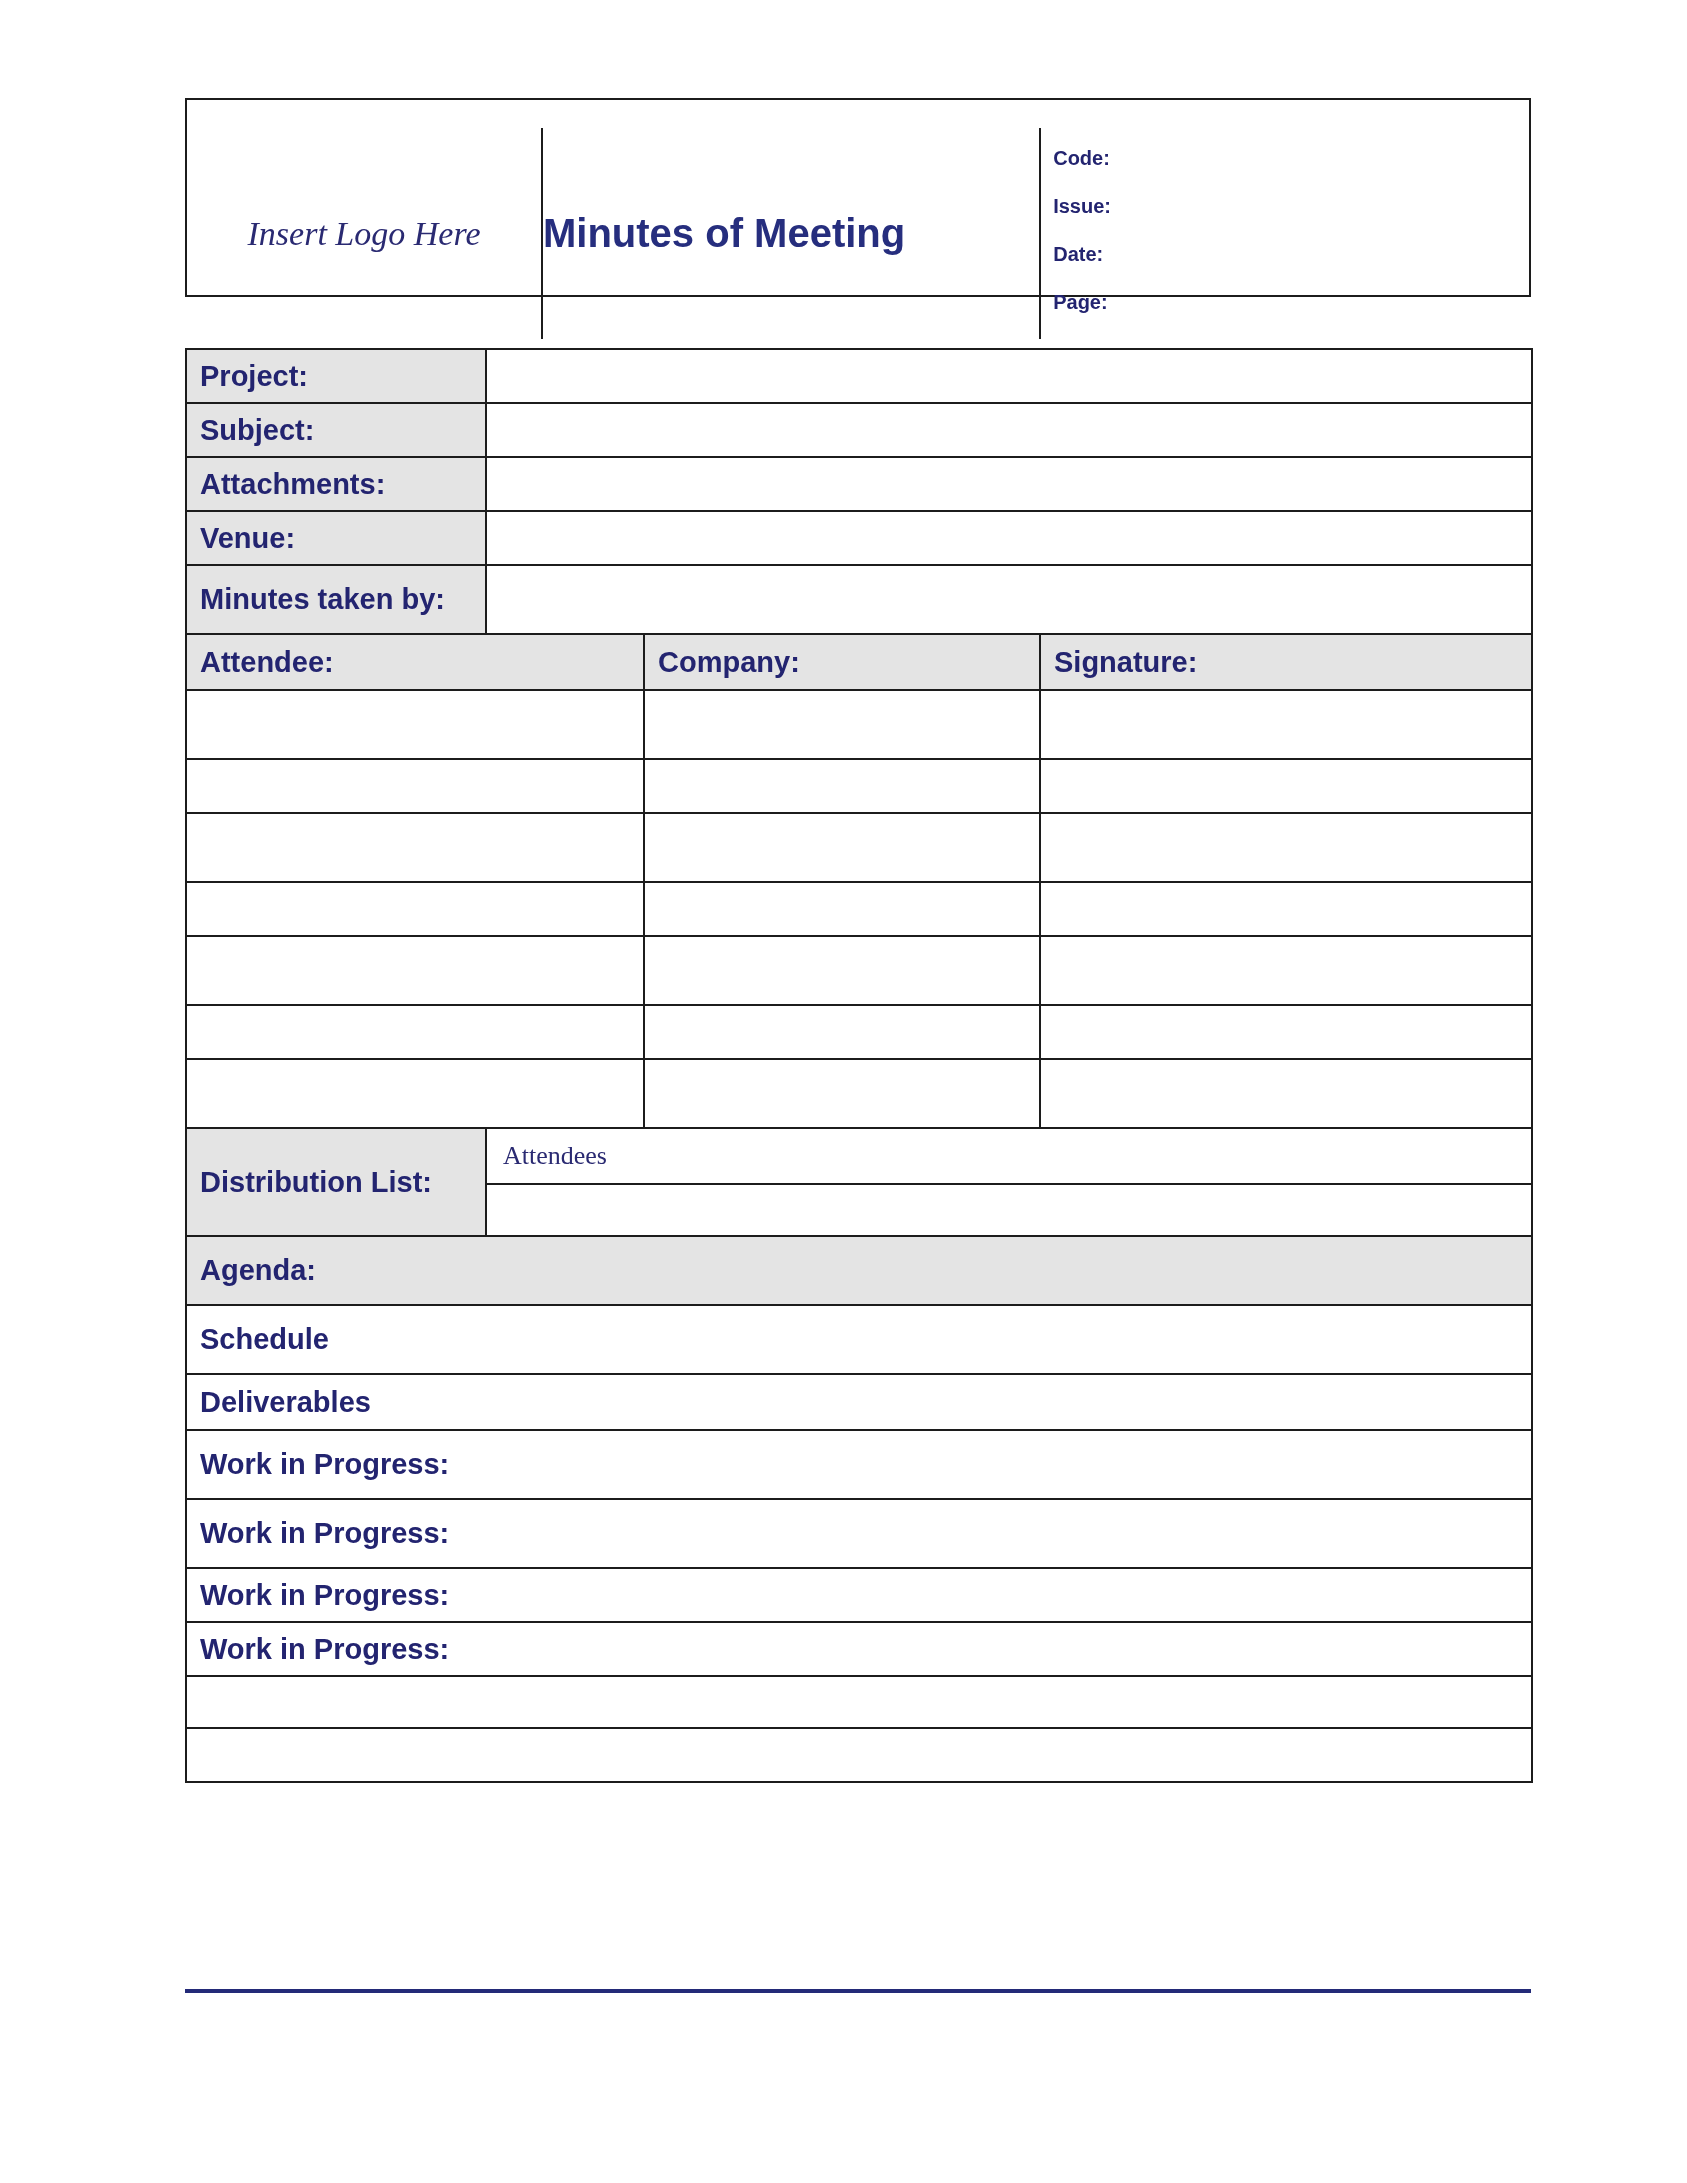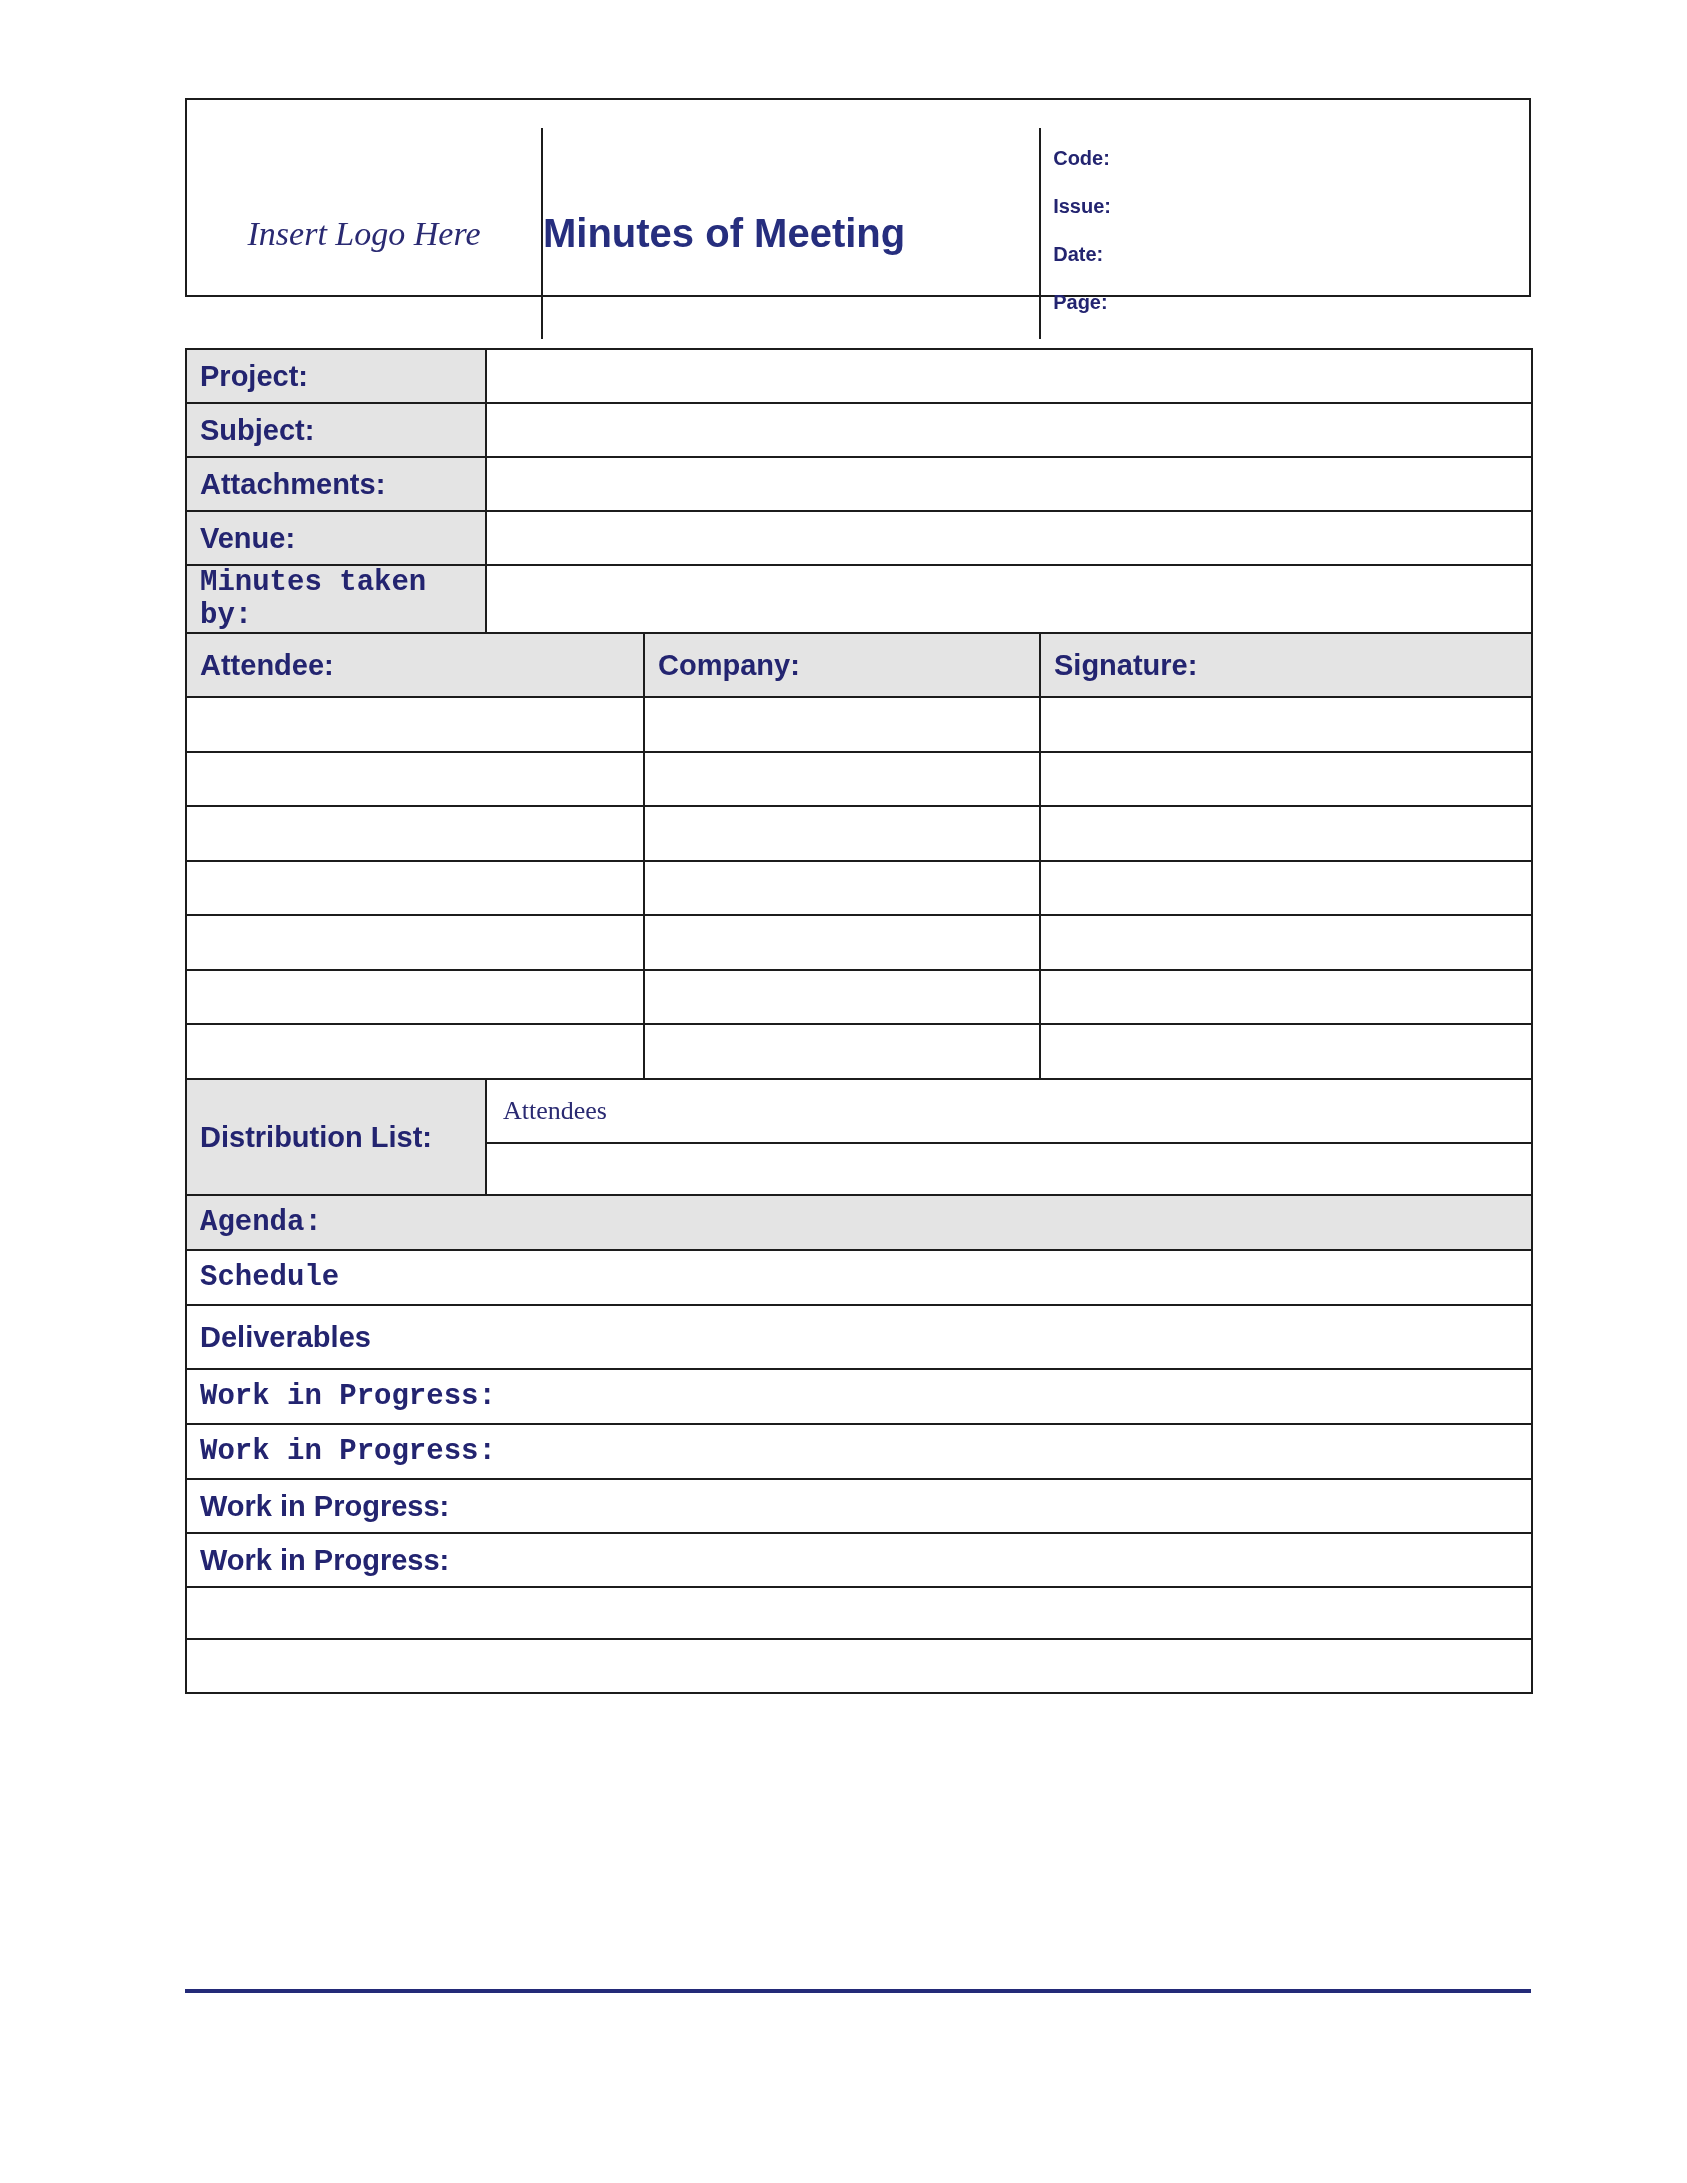--- a/index.html
+++ b/index.html
@@ -62,22 +62,22 @@
   .main-table col.cA { width: 300px; }
   .main-table col.cB { width: 158px; }
   .main-table col.cC { width: 396px; }
   .main-table col.cD { width: 492px; }
   .main-table td {
     border: 2.6px solid #1c1c1c;
     vertical-align: middle;
     overflow: hidden;
   }
   .r62 { height: 54px; }
-  .r63 { height: 55px; font-family: Liberation Mono, monospace; }
-  .r64 { height: 64px; }
+  .r63 { height: 69px; }
+  .r64 { height: 56px; }
   .r60 { height: 52px; }
   td.label {
     background: #e4e4e4;
     color: #232470;
     font-size: 29px;
     font-weight: bold;
     padding-left: 13px;
   }
   td.value, td.cell {
     background: #ffffff;

